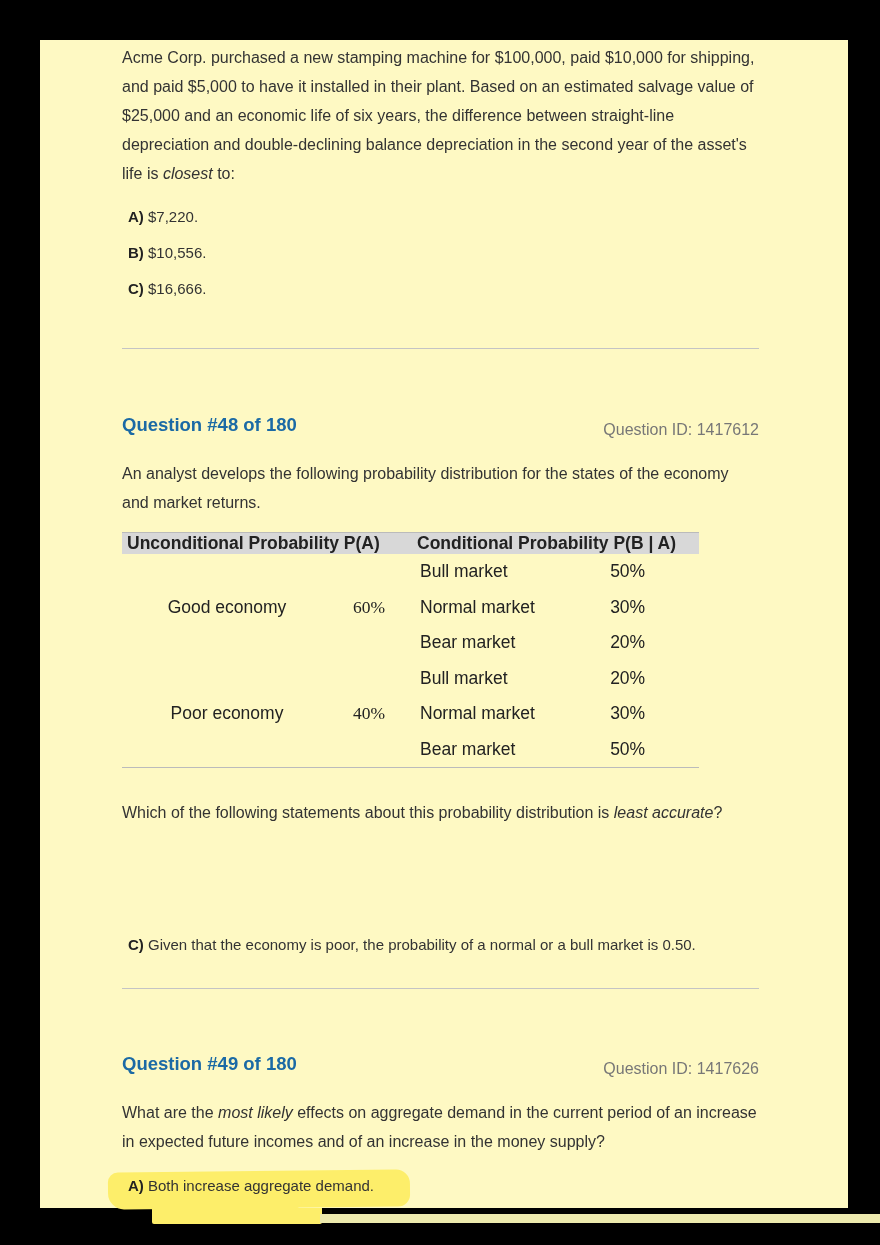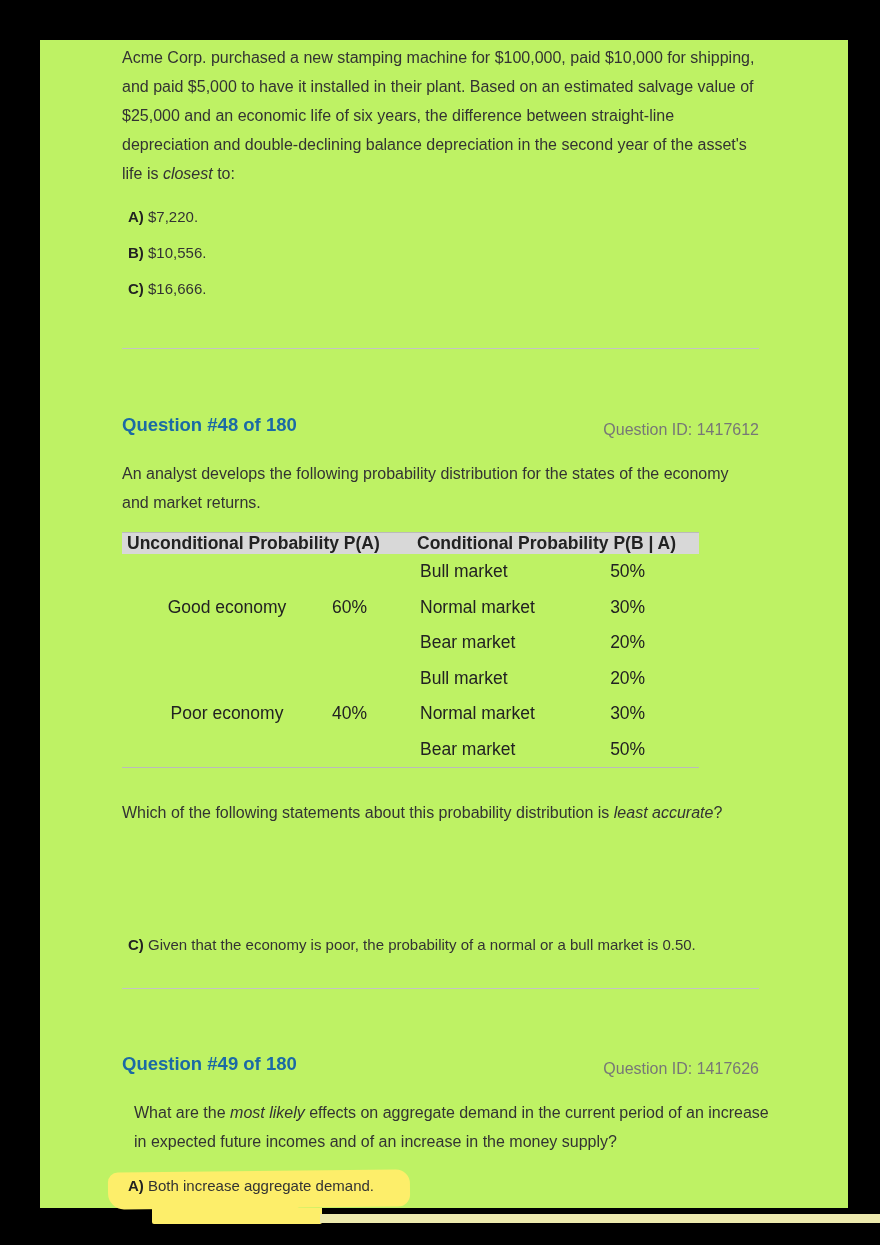--- a/index.html
+++ b/index.html
@@ -1,42 +1,42 @@
 <!DOCTYPE html>
 <html><head>
 <meta charset="utf-8">
 <style>
   html, body { margin:0; padding:0; }
   body {
     width:880px; height:1245px; background:#000; position:relative; overflow:hidden;
     font-family:"Liberation Sans", sans-serif; color:#333;
   }
   .page {
-    position:absolute; left:40px; top:40px; width:808px; height:1168px; background:#bef264;
+    position:absolute; left:40px; top:40px; width:808px; height:1168px; background:#fef9c3;
   }
   .content { position:absolute; left:82px; width:637px; }
   p { margin:0; }
   .stem { font-size:16px; line-height:29px; color:#333; }
   .opt { position:absolute; left:88px; font-size:15px; line-height:22px; color:#333; white-space:nowrap; }
   .opt .ltr { font-weight:bold; color:#222; }
   .hl { background:#fdf37a; }
   .rule { position:absolute; left:82px; width:637px; height:0; border-top:1.5px solid #c4c4c4; }
   .qtitle { position:absolute; left:82px; font-size:18.5px; font-weight:bold; color:#1b6aa5; }
   .qid { position:absolute; right:89px; font-size:16px; color:#777; }
   table.prob {
     position:absolute; left:82px; top:492px; width:577px; border-collapse:collapse;
     font-size:17.5px; color:#222; border-bottom:1.5px solid #bbb;
   }
   table.prob thead th {
     background:#d8d8d8; font-weight:bold; height:20px; padding:0 5px; text-align:left; white-space:nowrap;
     border-top:1.5px solid #bbb;
   }
   table.prob td { height:35.5px; padding:0; white-space:nowrap; }
   .c-econ { text-align:center; width:210px; }
-  .c-pa { text-align:left; width:74px; padding-right:6px !important; }
+  .c-pa { text-align:center; width:74px; padding-right:6px !important;font-family:Liberation Serif, serif; }
   .c-mk { padding-left:8px !important; }
   .c-pb { text-align:left; padding-right:20px !important; }
   .marker {
     position:absolute; background:#fdee6a; border-radius:10px 14px 12px 16px;
   }
 </style>
 </head>
 <body>
 
 <div class="marker" style="left:152px;top:1200px;width:170px;height:24px;border-radius:2px;"></div>
@@ -100,17 +100,17 @@
 
   <div class="content stem" style="top:758px;">
     <p><span>Which of the following statements about this probability distribution is </span><em>least accurate</em><span>?</span></p>
   </div>
   <div class="opt" style="top:850px;margin-top:44px;"><span class="ltr">C)</span> <span>Given that the economy is poor, the probability of a normal or a bull market is 0.50.</span></div>
 
   <div class="rule" style="top:948px;"></div>
 
   <div class="qtitle" style="top:1013px;">Question #49 of 180</div>
   <div class="qid" style="top:1020px;">Question ID: 1417626</div>
-  <div class="content stem" style="top:1058px;margin-left:12px;">
+  <div class="content stem" style="top:1058px;">
     <p><span>What are the </span><em>most likely</em><span> effects on aggregate demand in the current period of an increase in expected future incomes and of an increase in the money supply?</span></p>
   </div>
   <div class="opt" style="top:1135px;"><span class="ltr">A)</span> <span>Both increase aggregate demand.</span></div>
 </div>
 
 </body></html>

